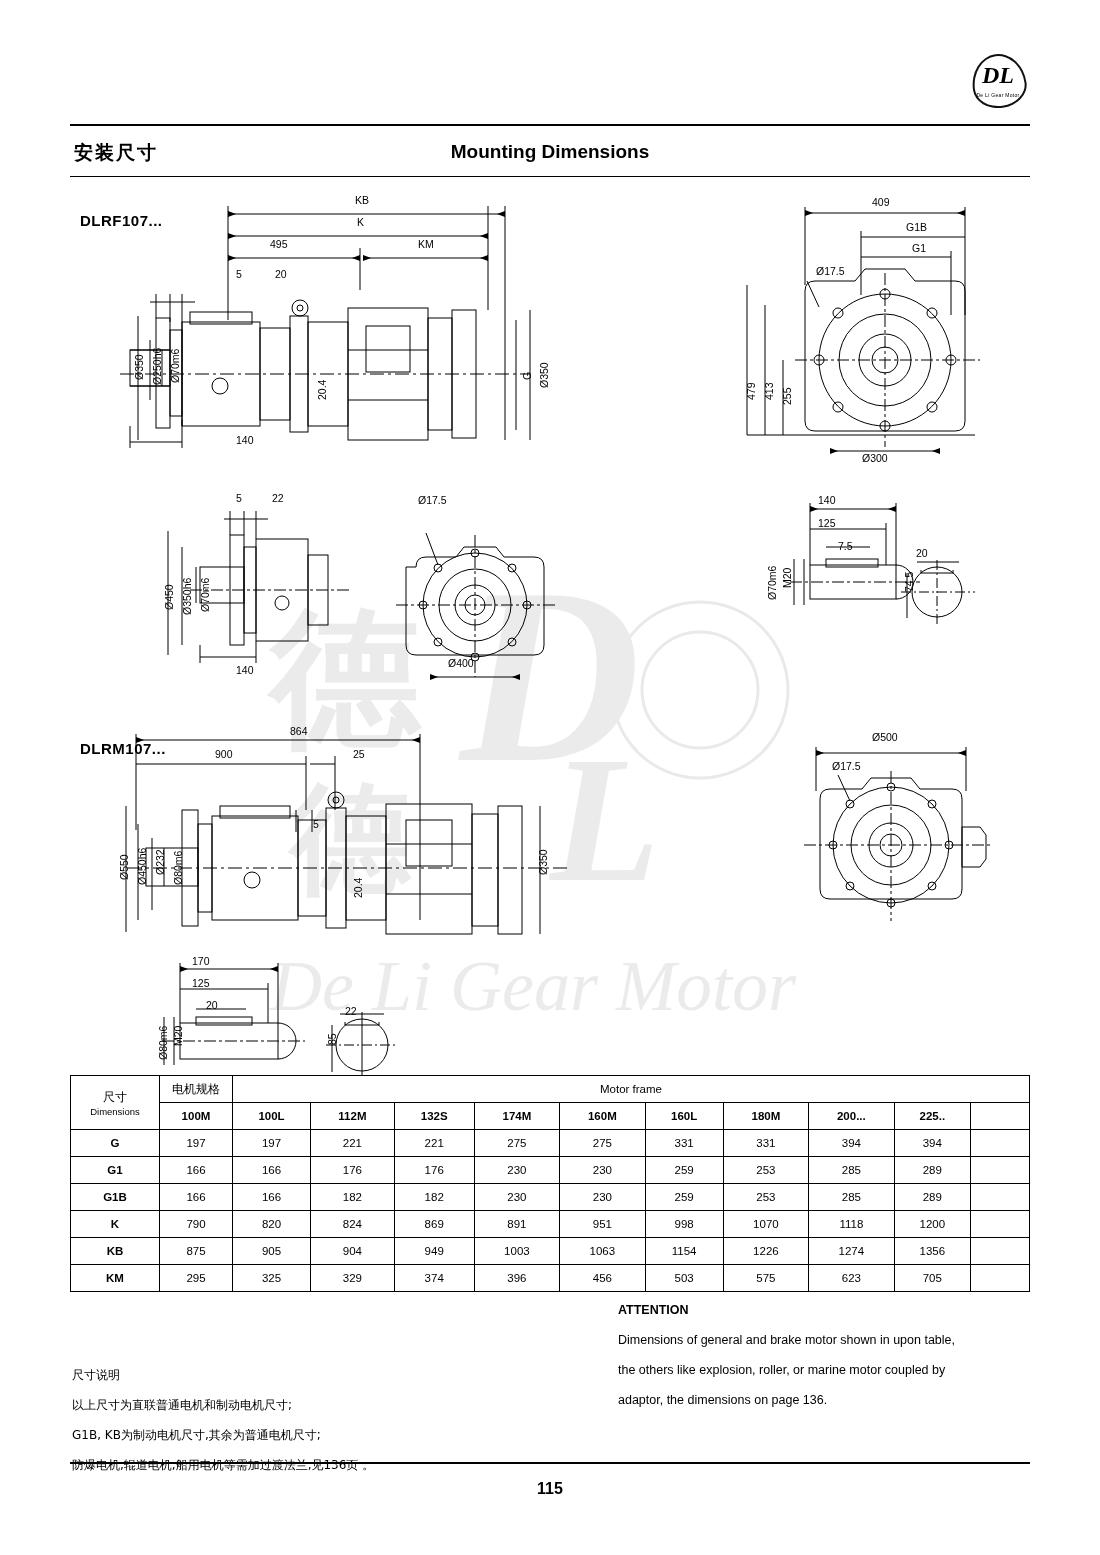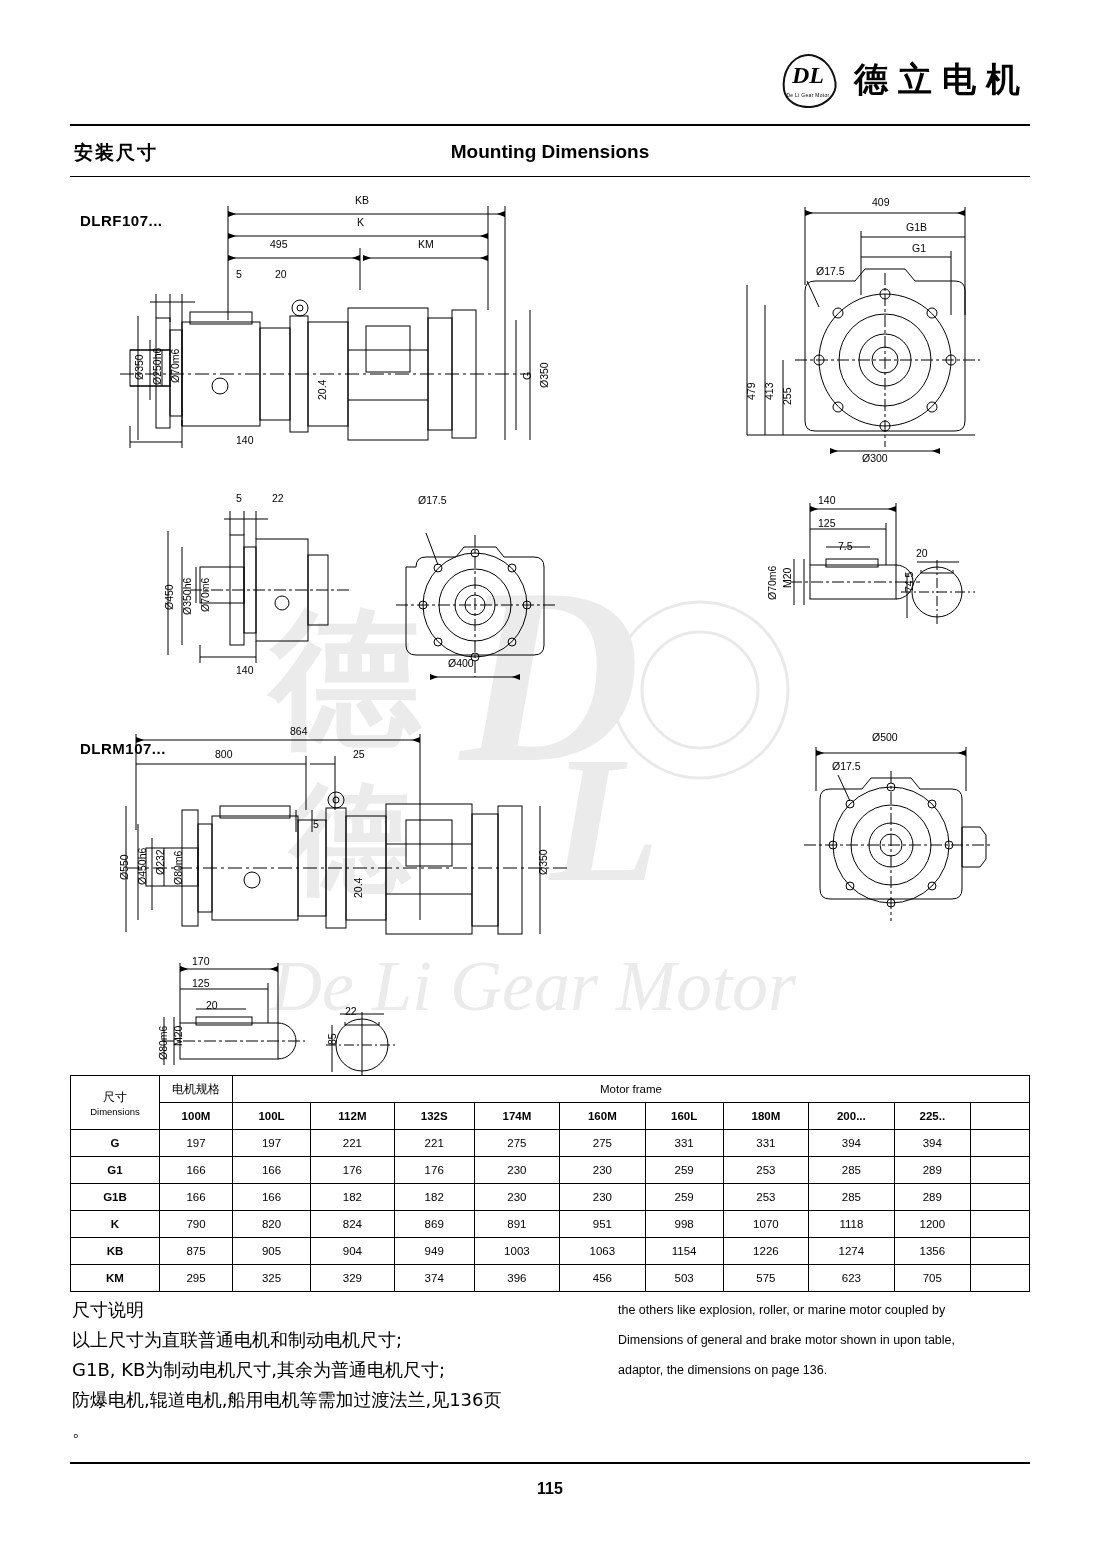--- a/index.html
+++ b/index.html
@@ -80,22 +80,22 @@
   }
   table.dimtable th, table.dimtable td{
     border:1px solid #000;text-align:center;height:26px;padding:0;
   }
   table.dimtable td.rowhead{font-weight:bold;}
   .th-cn{font-family:"DejaVu Sans", sans-serif;font-size:12px;}
   .small-en{font-size:9.5px;}
 
   
   .notes-left{
-    position:absolute;left:72px;top:1295px;width:430px;
-    font-family:"DejaVu Sans", sans-serif;font-size:18px;line-height:30px;
+    position:absolute;left:72px;top:1360px;width:430px;
+    font-family:"DejaVu Sans", sans-serif;font-size:12px;line-height:30px;
   }
   .notes-right{
     position:absolute;left:618px;top:1295px;width:420px;
     font-size:12.5px;line-height:30px;
   }
   .notes-right .hd{font-weight:bold;}
   .pageno{
     position:absolute;left:0;right:0;top:1480px;text-align:center;
     font-size:16px;font-weight:bold;
   }
@@ -105,21 +105,20 @@
 <body>
 
 <div class="page">
 
   <div class="logo-row">
     <div class="logo-mark">
       <div class="oval"></div>
       <div class="dl">DL</div>
       <div class="tiny">De Li Gear Motor</div>
     </div>
-    <div class="logo-cn">德立电机</div>
   </div>
 
   <div class="rule rule-top"></div>
   <div class="title-cn">安装尺寸</div>
   <div class="title-en">Mounting Dimensions</div>
   <div class="rule rule-mid"></div>
 
   <svg class="watermark" viewBox="0 0 700 520">
     <g fill="none" stroke="#d8d8d8" stroke-width="3">
       <circle cx="470" cy="150" r="88"></circle>
@@ -413,21 +412,21 @@
       <line x1="44" y1="128" x2="44" y2="166"></line>
 
       <line x1="420" y1="86" x2="420" y2="214"></line>
 
       <line x1="176" y1="90" x2="176" y2="112"></line>
       <line x1="192" y1="90" x2="192" y2="112"></line>
     </g>
   </svg>
 
   <div class="dim" style="left:290px;top:725px;">864</div>
-  <div class="dim" style="left:215px;top:748px;">800</div>
+  <div class="dim" style="left:215px;top:748px;">900</div>
   <div class="dim" style="left:353px;top:748px;">25</div>
   <div class="dim" style="left:313px;top:818px;">5</div>
   <div class="vdim" style="left:352px;top:898px;">20.4</div>
   <div class="vdim" style="left:118px;top:880px;">Ø550</div>
   <div class="vdim" style="left:136px;top:885px;">Ø450h6</div>
   <div class="vdim" style="left:154px;top:875px;">Ø232</div>
   <div class="vdim" style="left:172px;top:885px;">Ø80m6</div>
   <div class="vdim" style="left:537px;top:875px;">Ø350</div>
 
   <svg style="position:absolute;left:790px;top:735px;" width="210" height="195" viewBox="0 0 210 195">
@@ -611,21 +610,22 @@
     </table>
 
   <div class="notes-left">
     <div>尺寸说明</div>
     <div>以上尺寸为直联普通电机和制动电机尺寸;</div>
     <div>G1B, KB为制动电机尺寸,其余为普通电机尺寸;</div>
     <div>防爆电机,辊道电机,船用电机等需加过渡法兰,见136页 。</div>
   </div>
 
   <div class="notes-right">
+    <div class="hd">ATTENTION</div>
+    <div>Dimensions of general and brake motor shown in upon table,</div>
     <div>the others like explosion, roller, or marine motor coupled by</div>
-    <div>Dimensions of general and brake motor shown in upon table,</div>
     <div>adaptor, the dimensions on page 136.</div>
   </div>
 
   <div class="rule rule-bottom"></div>
   <div class="pageno">115</div>
 
 </div>
 
 </body></html>

